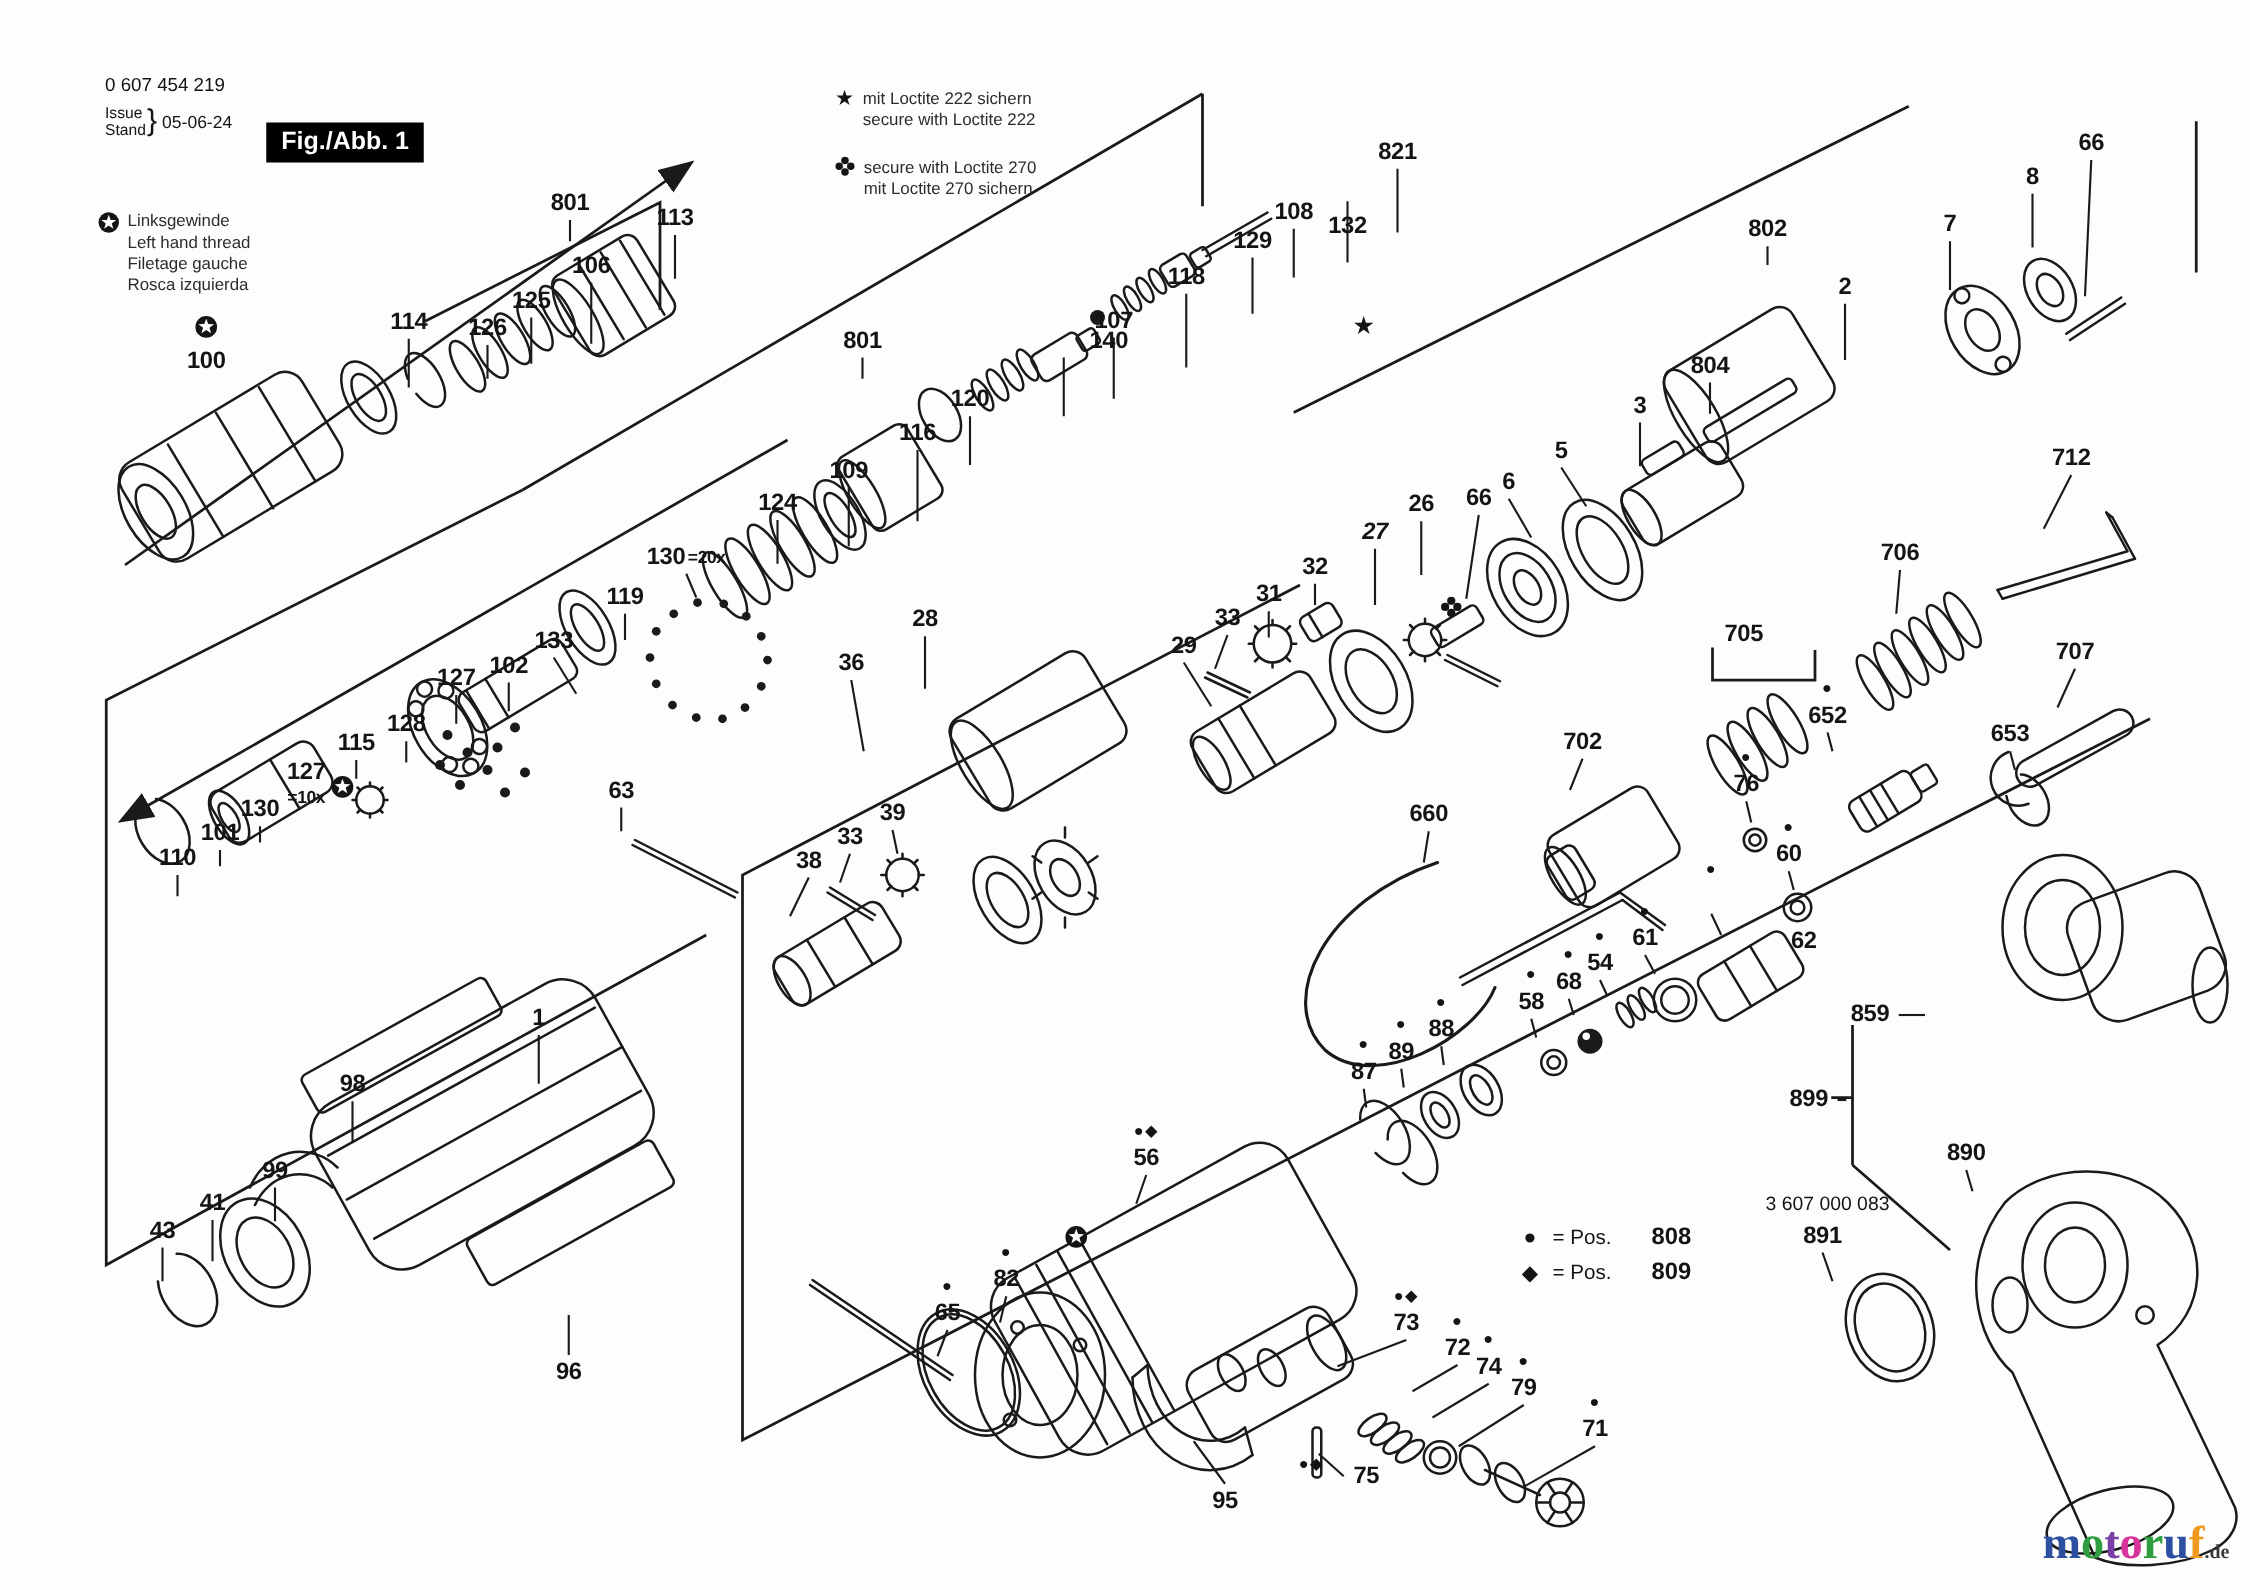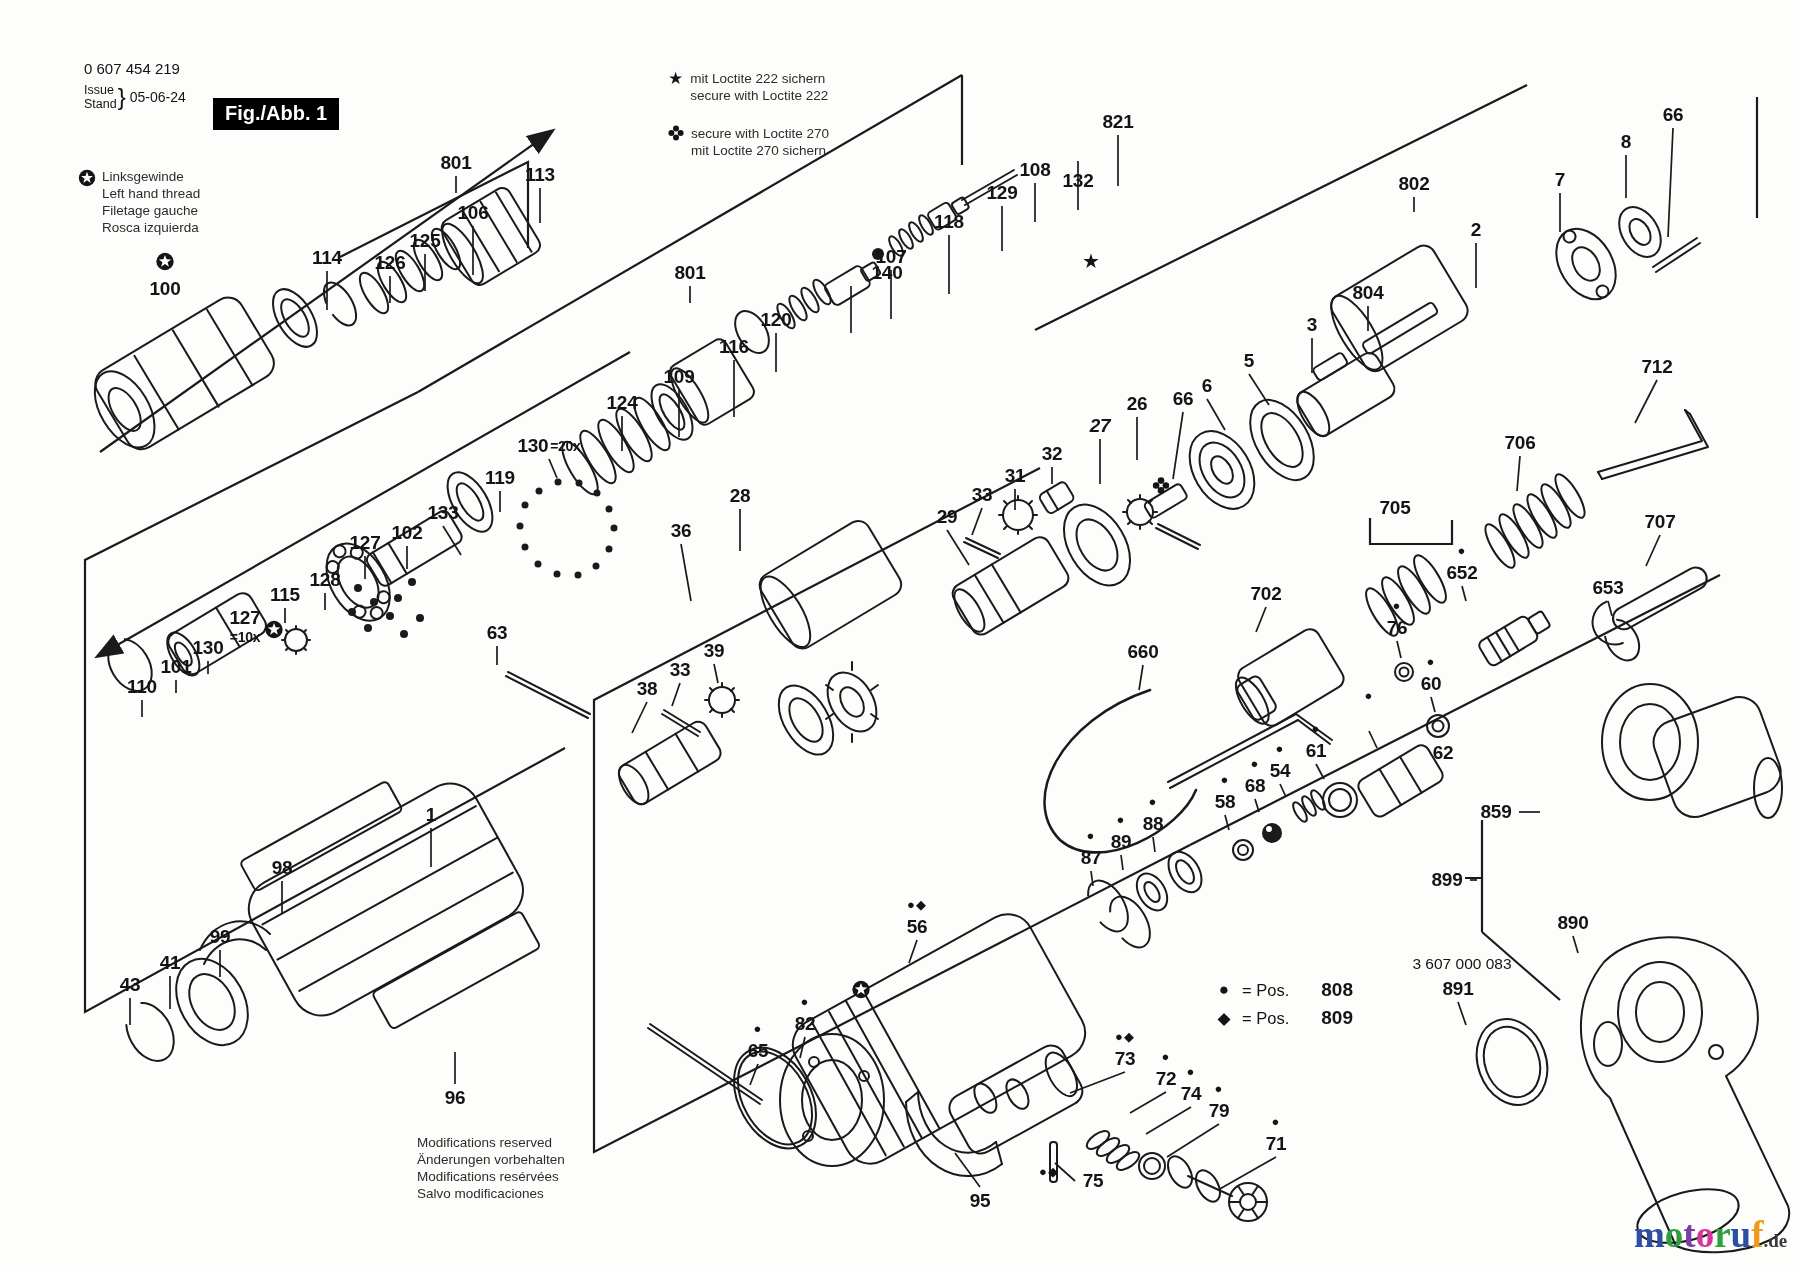--- a/index.html
+++ b/index.html
@@ -26,21 +26,21 @@
   .note-head{display:flex;gap:6px;align-items:flex-start;}
   .loct{position:absolute;display:flex;gap:7px;z-index:6;font-size:13.5px;line-height:1.26;color:#2c2c2c;}
   .loct .sym{font-size:17px;line-height:1;margin-top:0px;color:#141414;}
   .legend{position:absolute;z-index:6;}
   .lg-row{display:flex;align-items:center;gap:8px;height:28px;}
   .lg-sym{font-size:17px;width:20px;text-align:center;}
   .lg-txt{font-size:16.5px;}
   .lg-num{font:bold 19px "Liberation Sans",sans-serif;margin-left:24px;}
   .wm{position:absolute;left:1634px;top:1216px;z-index:7;font:bold 37px "Liberation Serif",serif;
       letter-spacing:0px;line-height:1;}
-  .wm-de{font-size:19px;color:#3a3a3a;}
+  .wm-de{font-size:16px;color:#3a3a3a;}
 </style>
 </head>
 <body>
 
 <div id="stage">
 
   <svg id="art" width="1800" height="1272" viewBox="0 0 1800 1272">
     <defs>
       <marker id="arr" markerWidth="13" markerHeight="11" refX="11" refY="5" orient="auto">
         <path d="M0,0 L13,5 L0,10 Z" fill="#1a1a1a"></path>
@@ -653,26 +653,20 @@
             <circle cx="12.6" cy="8" r="3"></circle>
           </g>
         </svg>
     </span>
     <div>
       <div>secure with Loctite 270</div>
       <div>mit Loctite 270 sichern</div>
     </div>
   </div>
 
-  <div class="note" style="left:417px;top:1134px">
-    <div>Modifications reserved</div>
-    <div>Änderungen vorbehalten</div>
-    <div>Modifications resérvées</div>
-    <div>Salvo modificaciones</div>
-  </div>
 
   <div class="legend" style="left:1214px;top:976px">
     <div class="lg-row">
       <span class="lg-sym">●</span>
       <span class="lg-txt">= Pos.</span>
       <span class="lg-num">808</span>
     </div>
     <div class="lg-row">
       <span class="lg-sym">◆</span>
       <span class="lg-txt">= Pos.</span>

